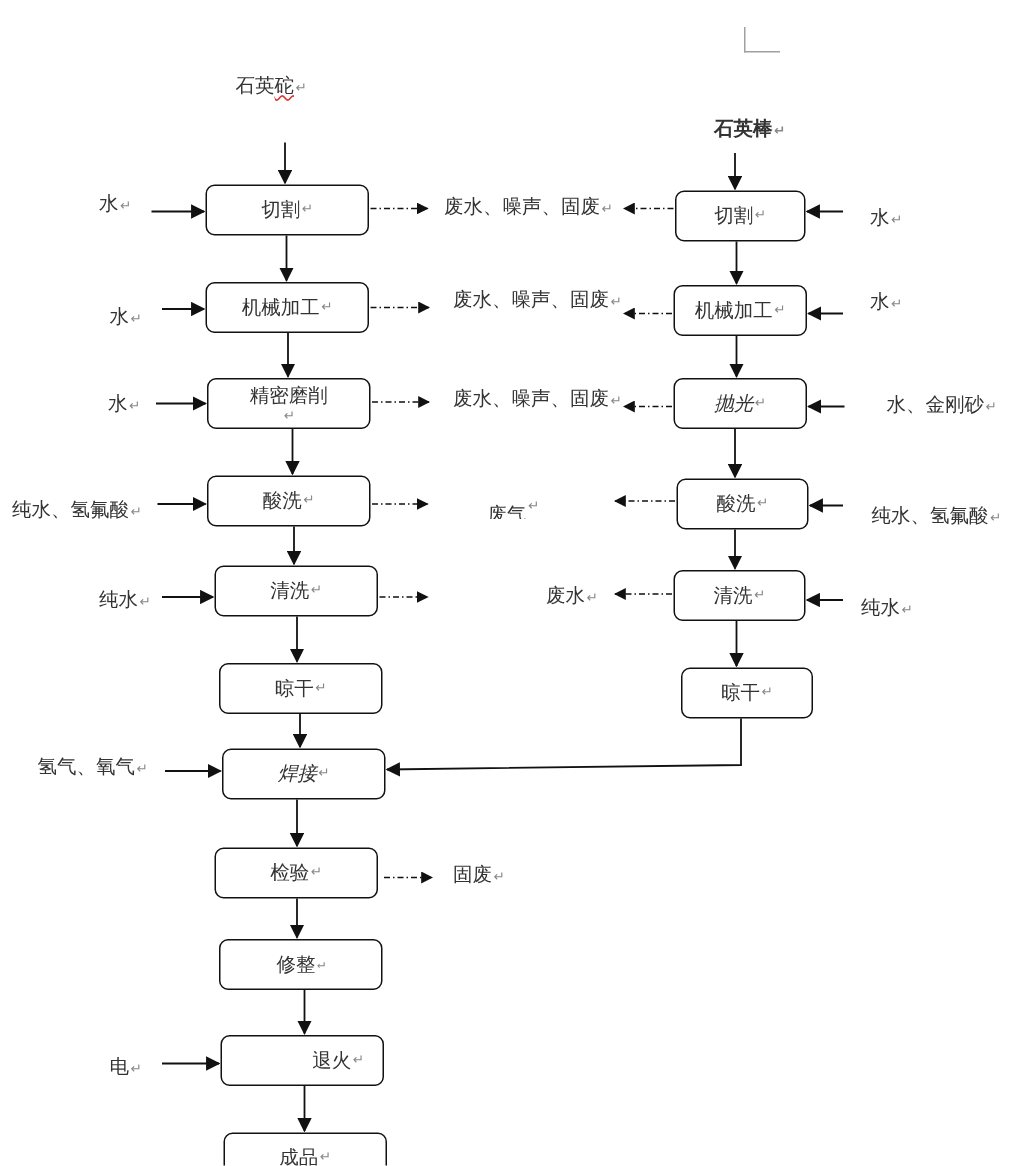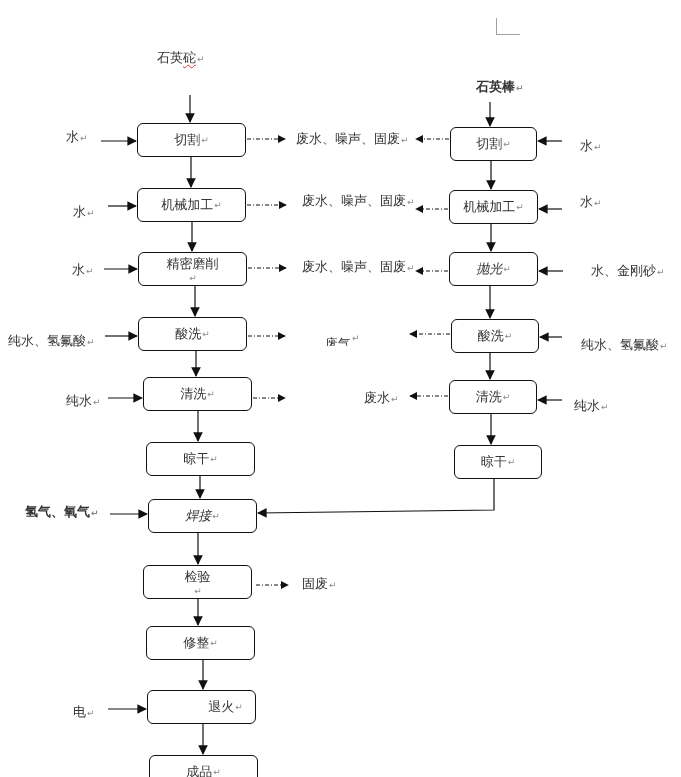--- a/index.html
+++ b/index.html
@@ -102,25 +102,25 @@
       <span class="mark">↵</span>
     </div>
   <div class="box" style="left:146px;top:424px;width:109px;height:34px;">
       <span>晾干</span>
       <span class="mark">↵</span>
     </div>
   <div class="box" style="left:148px;top:481px;width:109px;height:34px;font-style:italic;">
       <span>焊接</span>
       <span class="mark">↵</span>
     </div>
-  <div class="box" style="left:143px;top:547px;width:109px;height:34px;flex-direction:column;">
+  <div class="box" style="left:143px;top:547px;width:109px;height:34px;">
       <span>检验</span>
       <span class="mark">↵</span>
     </div>
-  <div class="box" style="left:146px;top:608px;width:109px;height:34px;">
+  <div class="box" style="left:146px;top:608px;width:109px;height:34px;font-family:Liberation Mono, monospace;">
       <span>修整</span>
       <span class="mark">↵</span>
     </div>
   <div class="box" style="left:147px;top:672px;width:109px;height:34px;padding-left:48px;">
       <span>退火</span>
       <span class="mark">↵</span>
     </div>
   <div class="box" style="left:149px;top:737px;width:109px;height:34px;">
       <span>成品</span>
       <span class="mark">↵</span>
@@ -149,21 +149,21 @@
   <div class="box" style="left:454px;top:427px;width:88px;height:34px;">
       <span>晾干</span>
       <span class="mark">↵</span>
     </div>
 
   <div class="lbl" style="left:66px;top:111px;"><span>水</span><span class="mark">↵</span></div>
   <div class="lbl" style="left:73px;top:186px;"><span>水</span><span class="mark">↵</span></div>
   <div class="lbl" style="left:72px;top:244px;"><span>水</span><span class="mark">↵</span></div>
   <div class="lbl" style="left:8px;top:315px;"><span>纯水、氢氟酸</span><span class="mark">↵</span></div>
   <div class="lbl" style="left:66px;top:375px;"><span>纯水</span><span class="mark">↵</span></div>
-  <div class="lbl" style="left:25px;top:486px;font-weight:bold;"><span>氢气、氧气</span><span class="mark">↵</span></div>
+  <div class="lbl" style="left:25px;top:486px;"><span>氢气、氧气</span><span class="mark">↵</span></div>
   <div class="lbl" style="left:73px;top:686px;"><span>电</span><span class="mark">↵</span></div>
 
   <div class="lbl" style="left:296px;top:113px;"><span>废水、噪声、固废</span><span class="mark">↵</span></div>
   <div class="lbl" style="left:302px;top:175px;"><span>废水、噪声、固废</span><span class="mark">↵</span></div>
   <div class="lbl" style="left:302px;top:241px;"><span>废水、噪声、固废</span><span class="mark">↵</span></div>
   <div class="lbl" style="left:325px;top:311px;"><span class="clip">废气</span><span class="mark">↵</span></div>
   <div class="lbl" style="left:320px;top:372px;margin-left:44px;"><span>废水</span><span class="mark">↵</span></div>
   <div class="lbl" style="left:302px;top:558px;"><span>固废</span><span class="mark">↵</span></div>
 
   <div class="lbl" style="left:580px;top:120px;"><span>水</span><span class="mark">↵</span></div>

